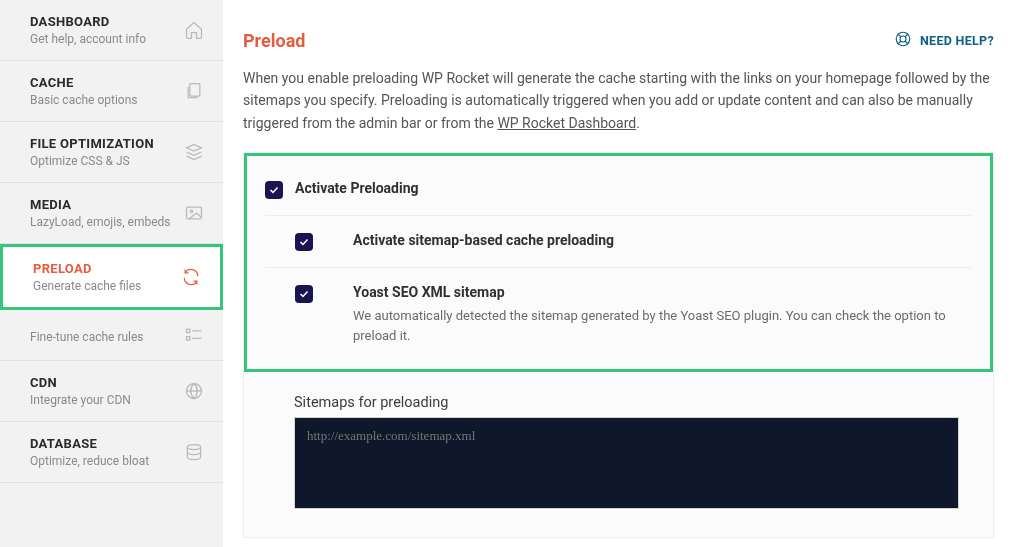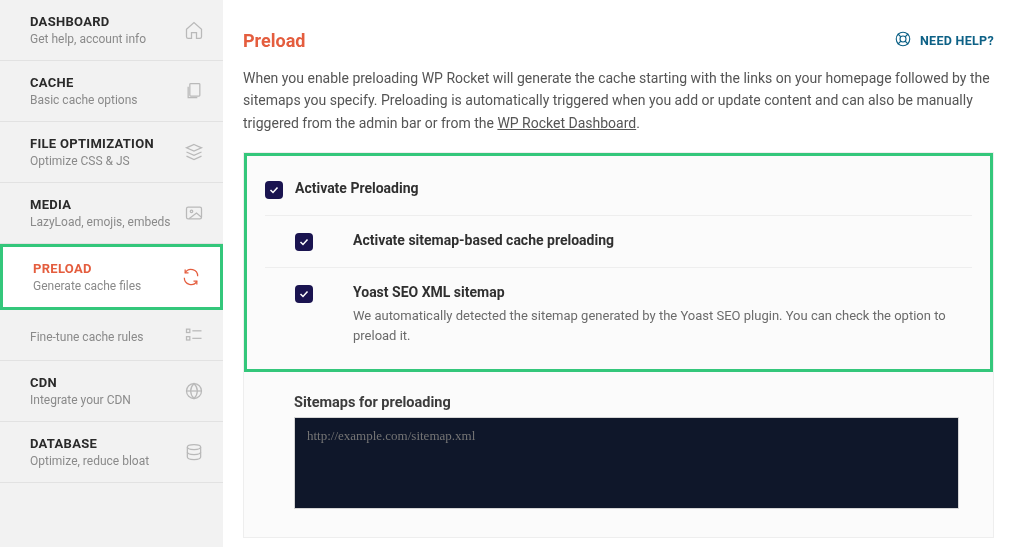--- a/index.html
+++ b/index.html
@@ -114,21 +114,21 @@
     }
     .row .cb svg { stroke:#fff; stroke-width:3; fill:none; }
     .row .txt { flex:1; }
     .row .lbl { font-weight:700; font-size:14px; color:#303030; }
     .row .desc { font-size:13px; color:#6b6b6b; margin-top:6px; line-height:1.5;}
     .row.sub { padding-left: 30px; gap: 40px; }
 
     .sitemaps-block {
       padding: 22px 34px 24px 50px;
     }
-    .sm-title { font-size:14.5px; font-weight:700; color:#3c3c3c; margin-bottom:6px; }
+    .sm-title { font-size:14.5px; font-weight:400; color:#3c3c3c; margin-bottom:6px; }
     .sm-desc { font-size:13px; color:#7a7a7a; margin-bottom:14px; }
     .sm-input {
       width: 100%;
       height: 92px;
       border: 1px solid #d5d5d5;
       background: #0f172a;
       padding: 10px 12px;
       font-family: Georgia, serif;
       font-size: 13px;
       color: #888;

